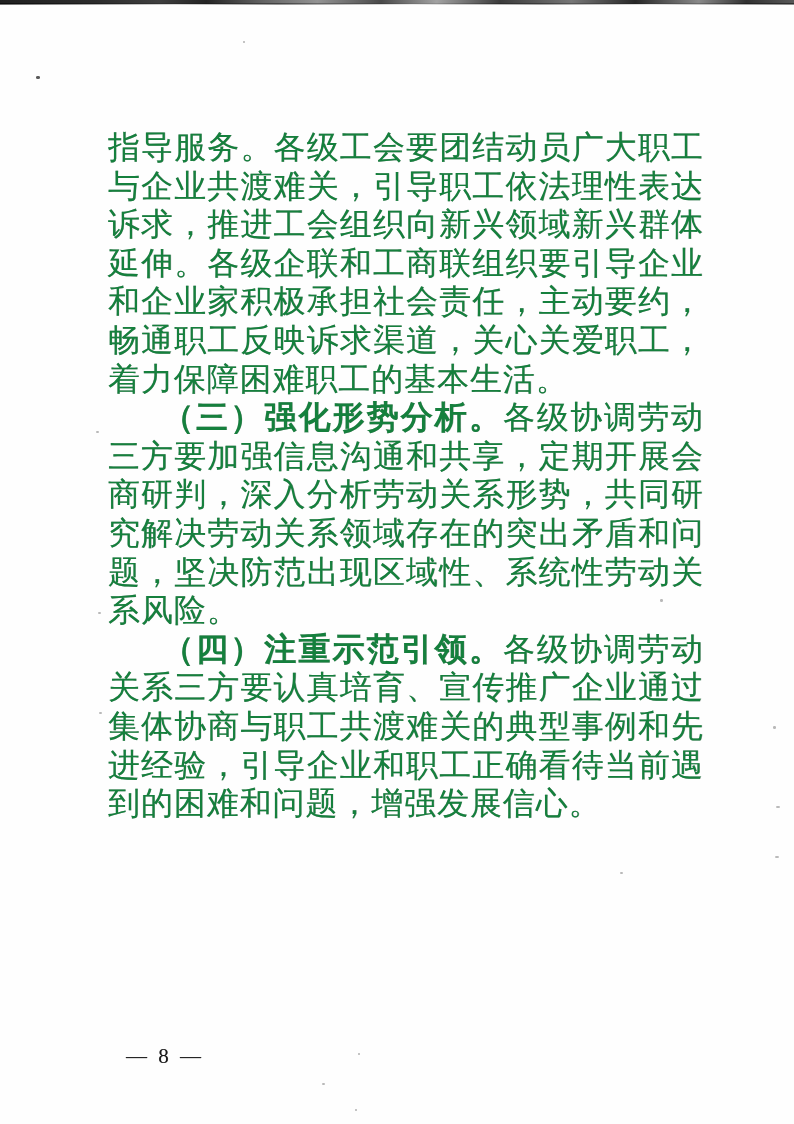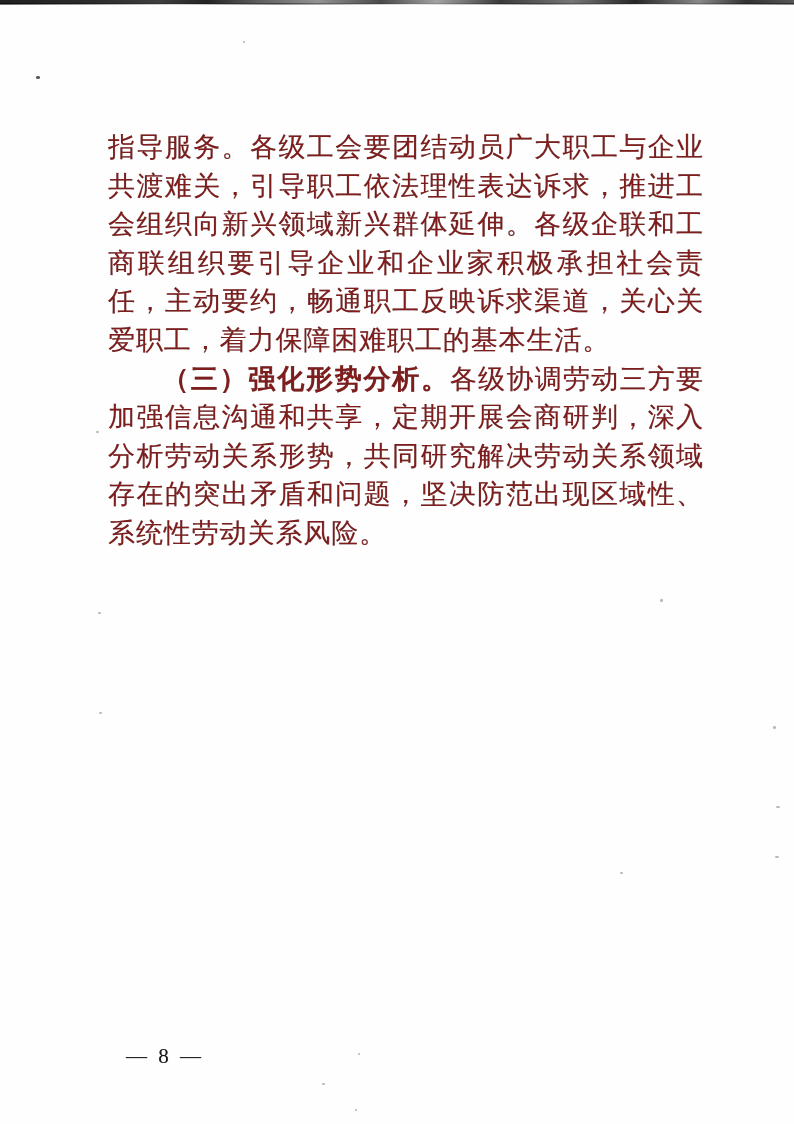--- a/index.html
+++ b/index.html
@@ -51,22 +51,22 @@
   
   .doc-body {
     position: absolute;
     left: 108px;
     top: 128px;
     width: 596px;
   }
 
   .para {
     margin: 0 0 0 0;
-    color: #7f1d1d;
-    font-size: 27px;
+    color: #15803d;
+    font-size: 32px;
     line-height: 38.6px;
     letter-spacing: 0.9px;
     text-align: justify;
     text-justify: inter-character;
     word-break: break-all;
     text-indent: 0;
     font-weight: 500;
   }
   .para.indent {
     text-indent: 54px;
@@ -121,20 +121,21 @@
   <div class="speck" style="left:773px; top:726px; width:3px; height:3px;"></div>
   <div class="speck" style="left:776px; top:806px; width:4px; height:2px;"></div>
   <div class="speck" style="left:775px; top:856px; width:4px; height:2px;"></div>
 
   <div class="doc-body">
 
     <p class="para"><span>指导服务。各级工会要团结动员广大职工与企业共渡难关，引导职工依法理性表达诉求，推进工会组织向新兴领域新兴群体延伸。各级企联和工商联组织要引导企业和企业家积极承担社会责任，主动要约，畅通职工反映诉求渠道，关心关爱职工，着力保障困难职工的基本生活。</span></p>
 
     <p class="para indent"><span class="hd">（三）强化形势分析。</span><span>各级协调劳动三方要加强信息沟通和共享，定期开展会商研判，深入分析劳动关系形势，共同研究解决劳动关系领域存在的突出矛盾和问题，坚决防范出现区域性、系统性劳动关系风险。</span></p>
 
+    <p class="para indent"><span class="hd">（四）注重示范引领。</span><span>各级协调劳动关系三方要认真培育、宣传推广企业通过集体协商与职工共渡难关的典型事例和先进经验，引导企业和职工正确看待当前遇到的困难和问题，增强发展信心。</span></p>
 
 
   </div>
 
   <div class="footer">
     <div class="footer-text">— 8 —</div>
   </div>
 
 </div>
 

